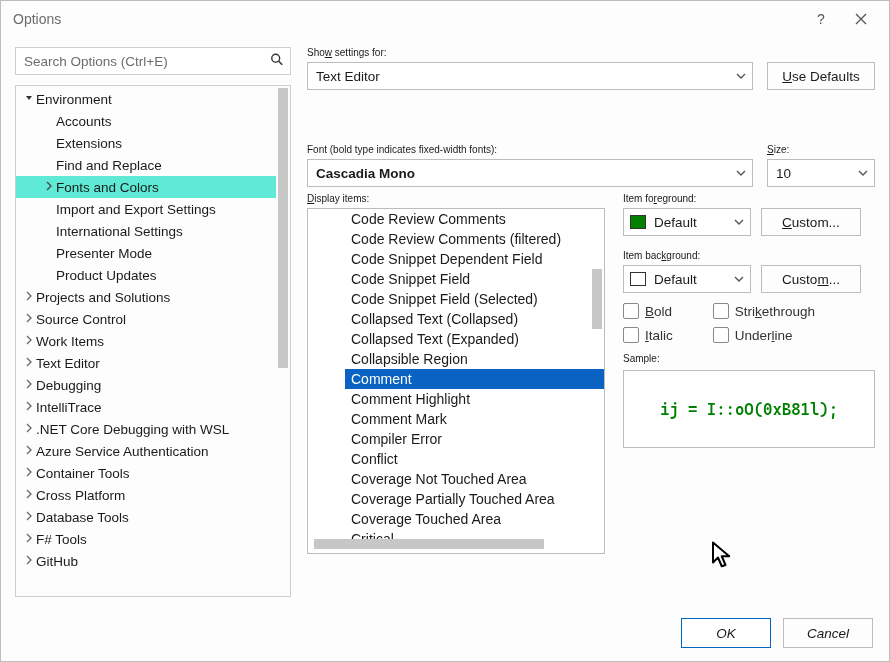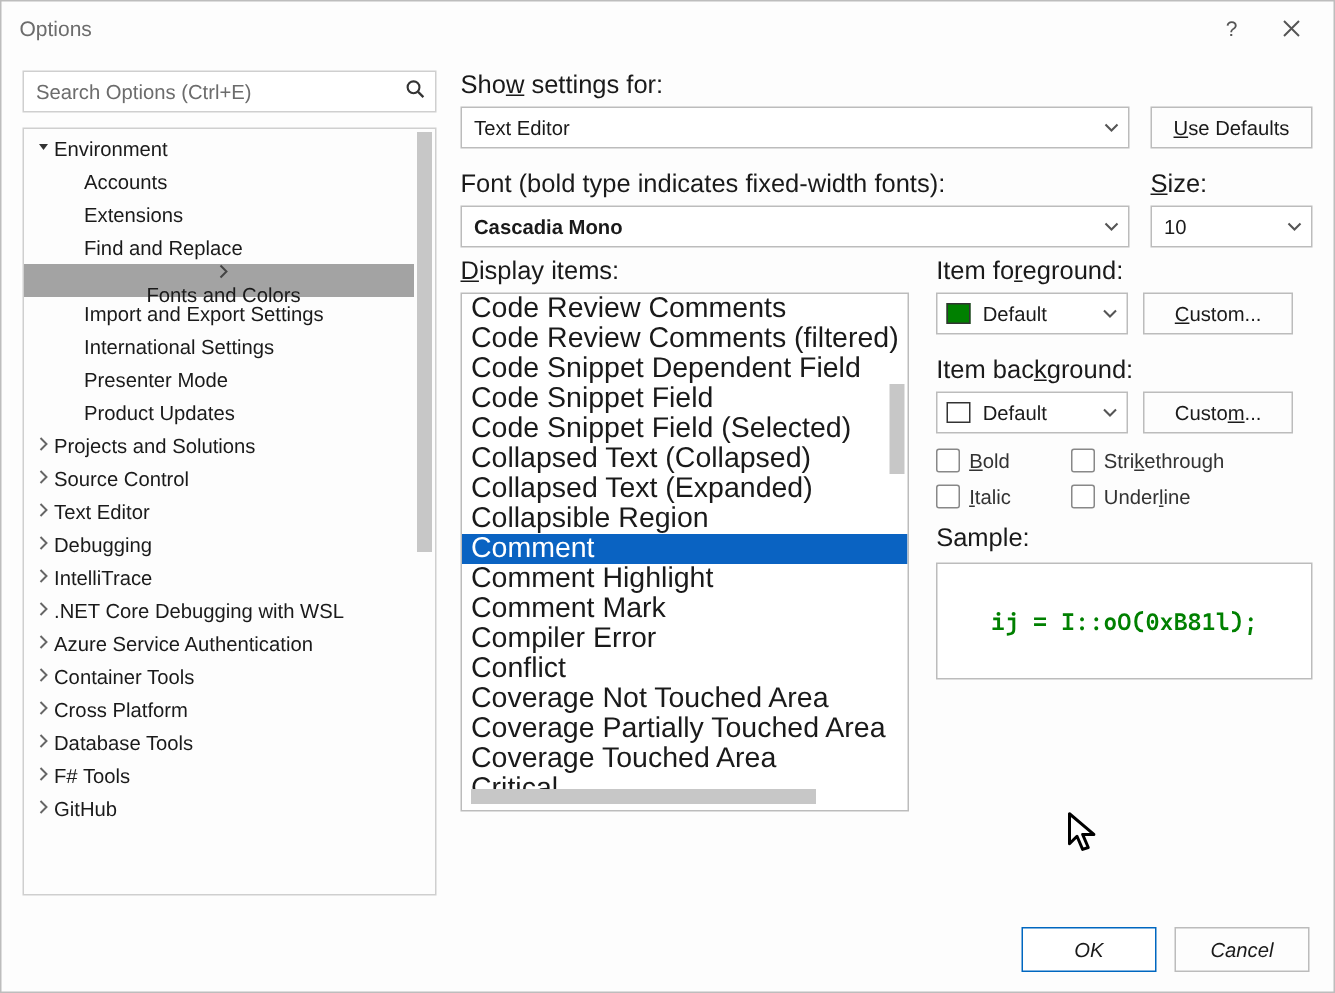--- a/index.html
+++ b/index.html
@@ -82,26 +82,26 @@
     width: 10px; height: 280px;
     background: #c7c7c7;
   }
   .tree-row {
     height: 22px;
     display: flex;
     align-items: center;
     padding-left: 6px;
     white-space: nowrap;
   }
-  .tree-row.selected { background: #a3a3a3; flex-direction: column; }
+  .tree-row.selected { background: #5eead4; }
   .tw { display:inline-block; width: 14px; text-align:center; color:#555; font-size:11px; }
   .indent { display:inline-block; }
   
   .right { flex: 1; display: flex; flex-direction: column; }
-  .lbl { font-size: 17px; color:#1a1a1a; }
+  .lbl { font-size: 10px; color:#1a1a1a; }
   .u { text-decoration: underline; text-decoration-thickness: 1px; }
   .select {
     border: 1px solid #bcbcbc;
     height: 28px;
     display: flex; align-items: center;
     padding: 0 6px 0 8px;
     background: #fff;
     position: relative;
   }
   .select .caret {
@@ -113,34 +113,35 @@
     background: #fdfdfd;
     height: 28px;
     display: flex; align-items: center; justify-content: center;
     padding: 0 5px;
     cursor: default;
   }
   .btn-default { border: 1px solid #0067c0; background: #fff; }
   .right-top { display:flex; gap:14px; }
   .right-top .col1 { flex:1; }
   .section-gap { height: 14px; }
-  .font-row { display:flex; gap:14px; align-items:flex-end; }
+  .font-row { display:flex; gap:14px; align-items:flex-end;margin-top:40px; }
   .listbox {
     border: 1px solid #bcbcbc;
     height: 346px;
     overflow: hidden;
     position: relative;
     background: #fff;
   }
   .listbox .lb-item {
     height: 20px;
     padding: 0 6px;
     display: flex; align-items: center;
-    font-size: 19px;
+    font-size: 14px;
     white-space: nowrap;
+    margin-left: 37px;
   }
   .listbox .lb-item.sel { background: #0a63c2; color: #fff; }
   .lb-thumb {
     position: absolute; right: 2px; top: 60px;
     width: 10px; height: 60px;
     background: #c7c7c7;
   }
   .lb-hthumb {
     position:absolute; left:6px; bottom:4px; height:10px; width: 230px;
     background:#c7c7c7;
@@ -275,20 +276,27 @@
                   <path d="M3 1 L7 5 L3 9" fill="none" stroke="#666" stroke-width="1.3"></path>
                 </svg></span>
               <span>Projects and Solutions</span>
             </div>
             <div class="tree-row">
               <span class="indent" style="width: 0px;"></span>
               <span class="tw"><svg width="10" height="10" viewBox="0 0 10 10">
                   <path d="M3 1 L7 5 L3 9" fill="none" stroke="#666" stroke-width="1.3"></path>
                 </svg></span>
               <span>Source Control</span>
+            </div>
+            <div class="tree-row">
+              <span class="indent" style="width: 0px;"></span>
+              <span class="tw"><svg width="10" height="10" viewBox="0 0 10 10">
+                  <path d="M3 1 L7 5 L3 9" fill="none" stroke="#666" stroke-width="1.3"></path>
+                </svg></span>
+              <span>Work Items</span>
             </div>
             <div class="tree-row">
               <span class="indent" style="width: 0px;"></span>
               <span class="tw"><svg width="10" height="10" viewBox="0 0 10 10">
                   <path d="M3 1 L7 5 L3 9" fill="none" stroke="#666" stroke-width="1.3"></path>
                 </svg></span>
               <span>Text Editor</span>
             </div>
             <div class="tree-row">
               <span class="indent" style="width: 0px;"></span>

